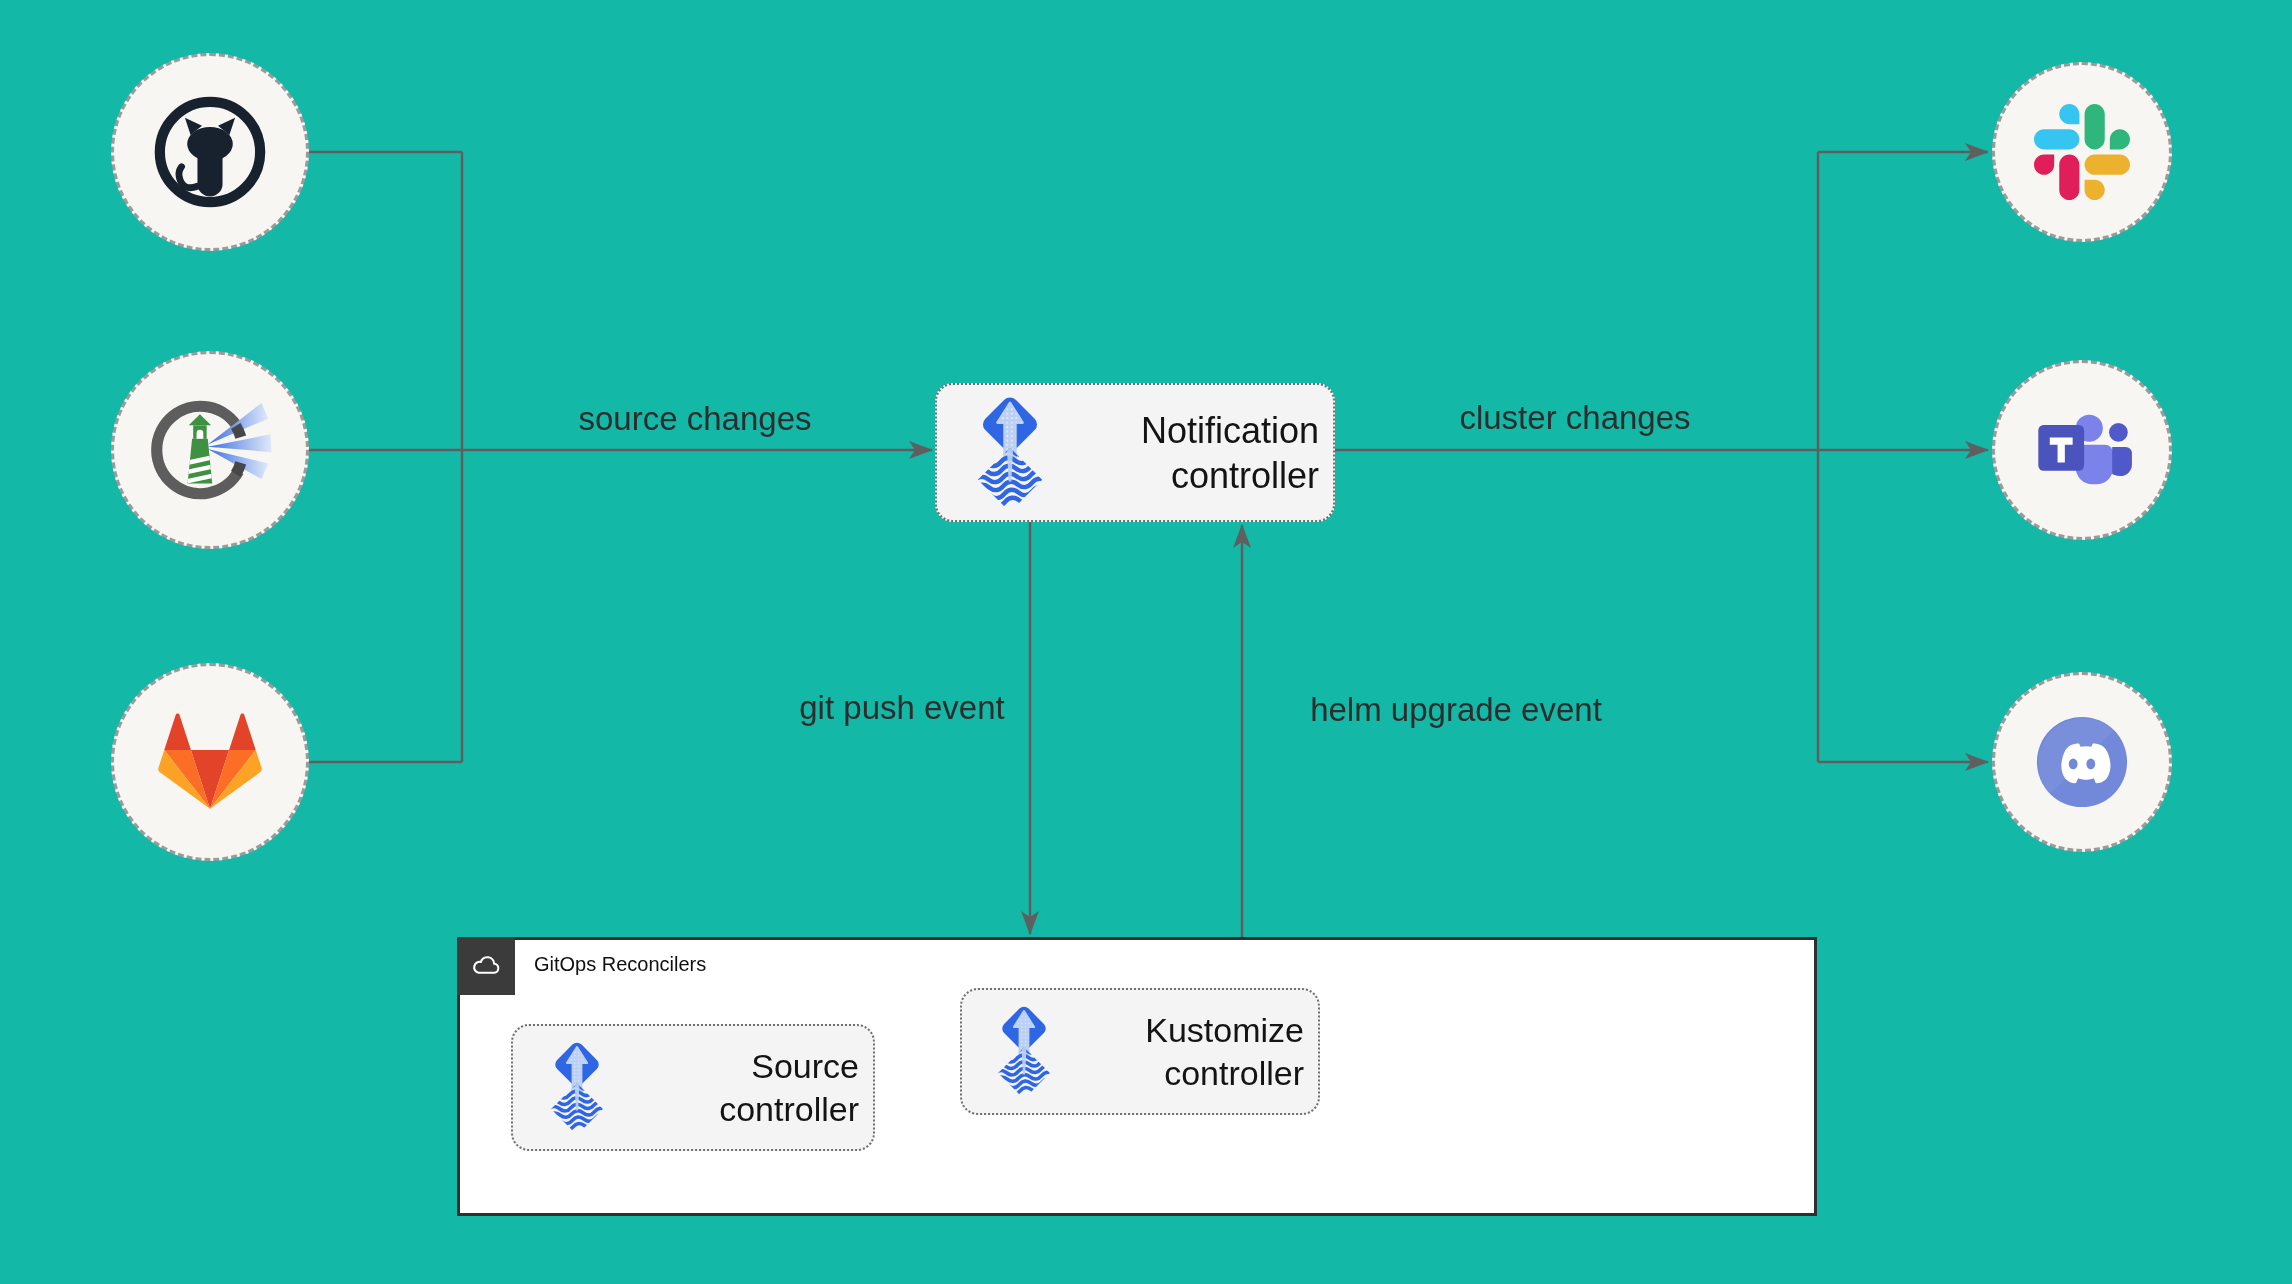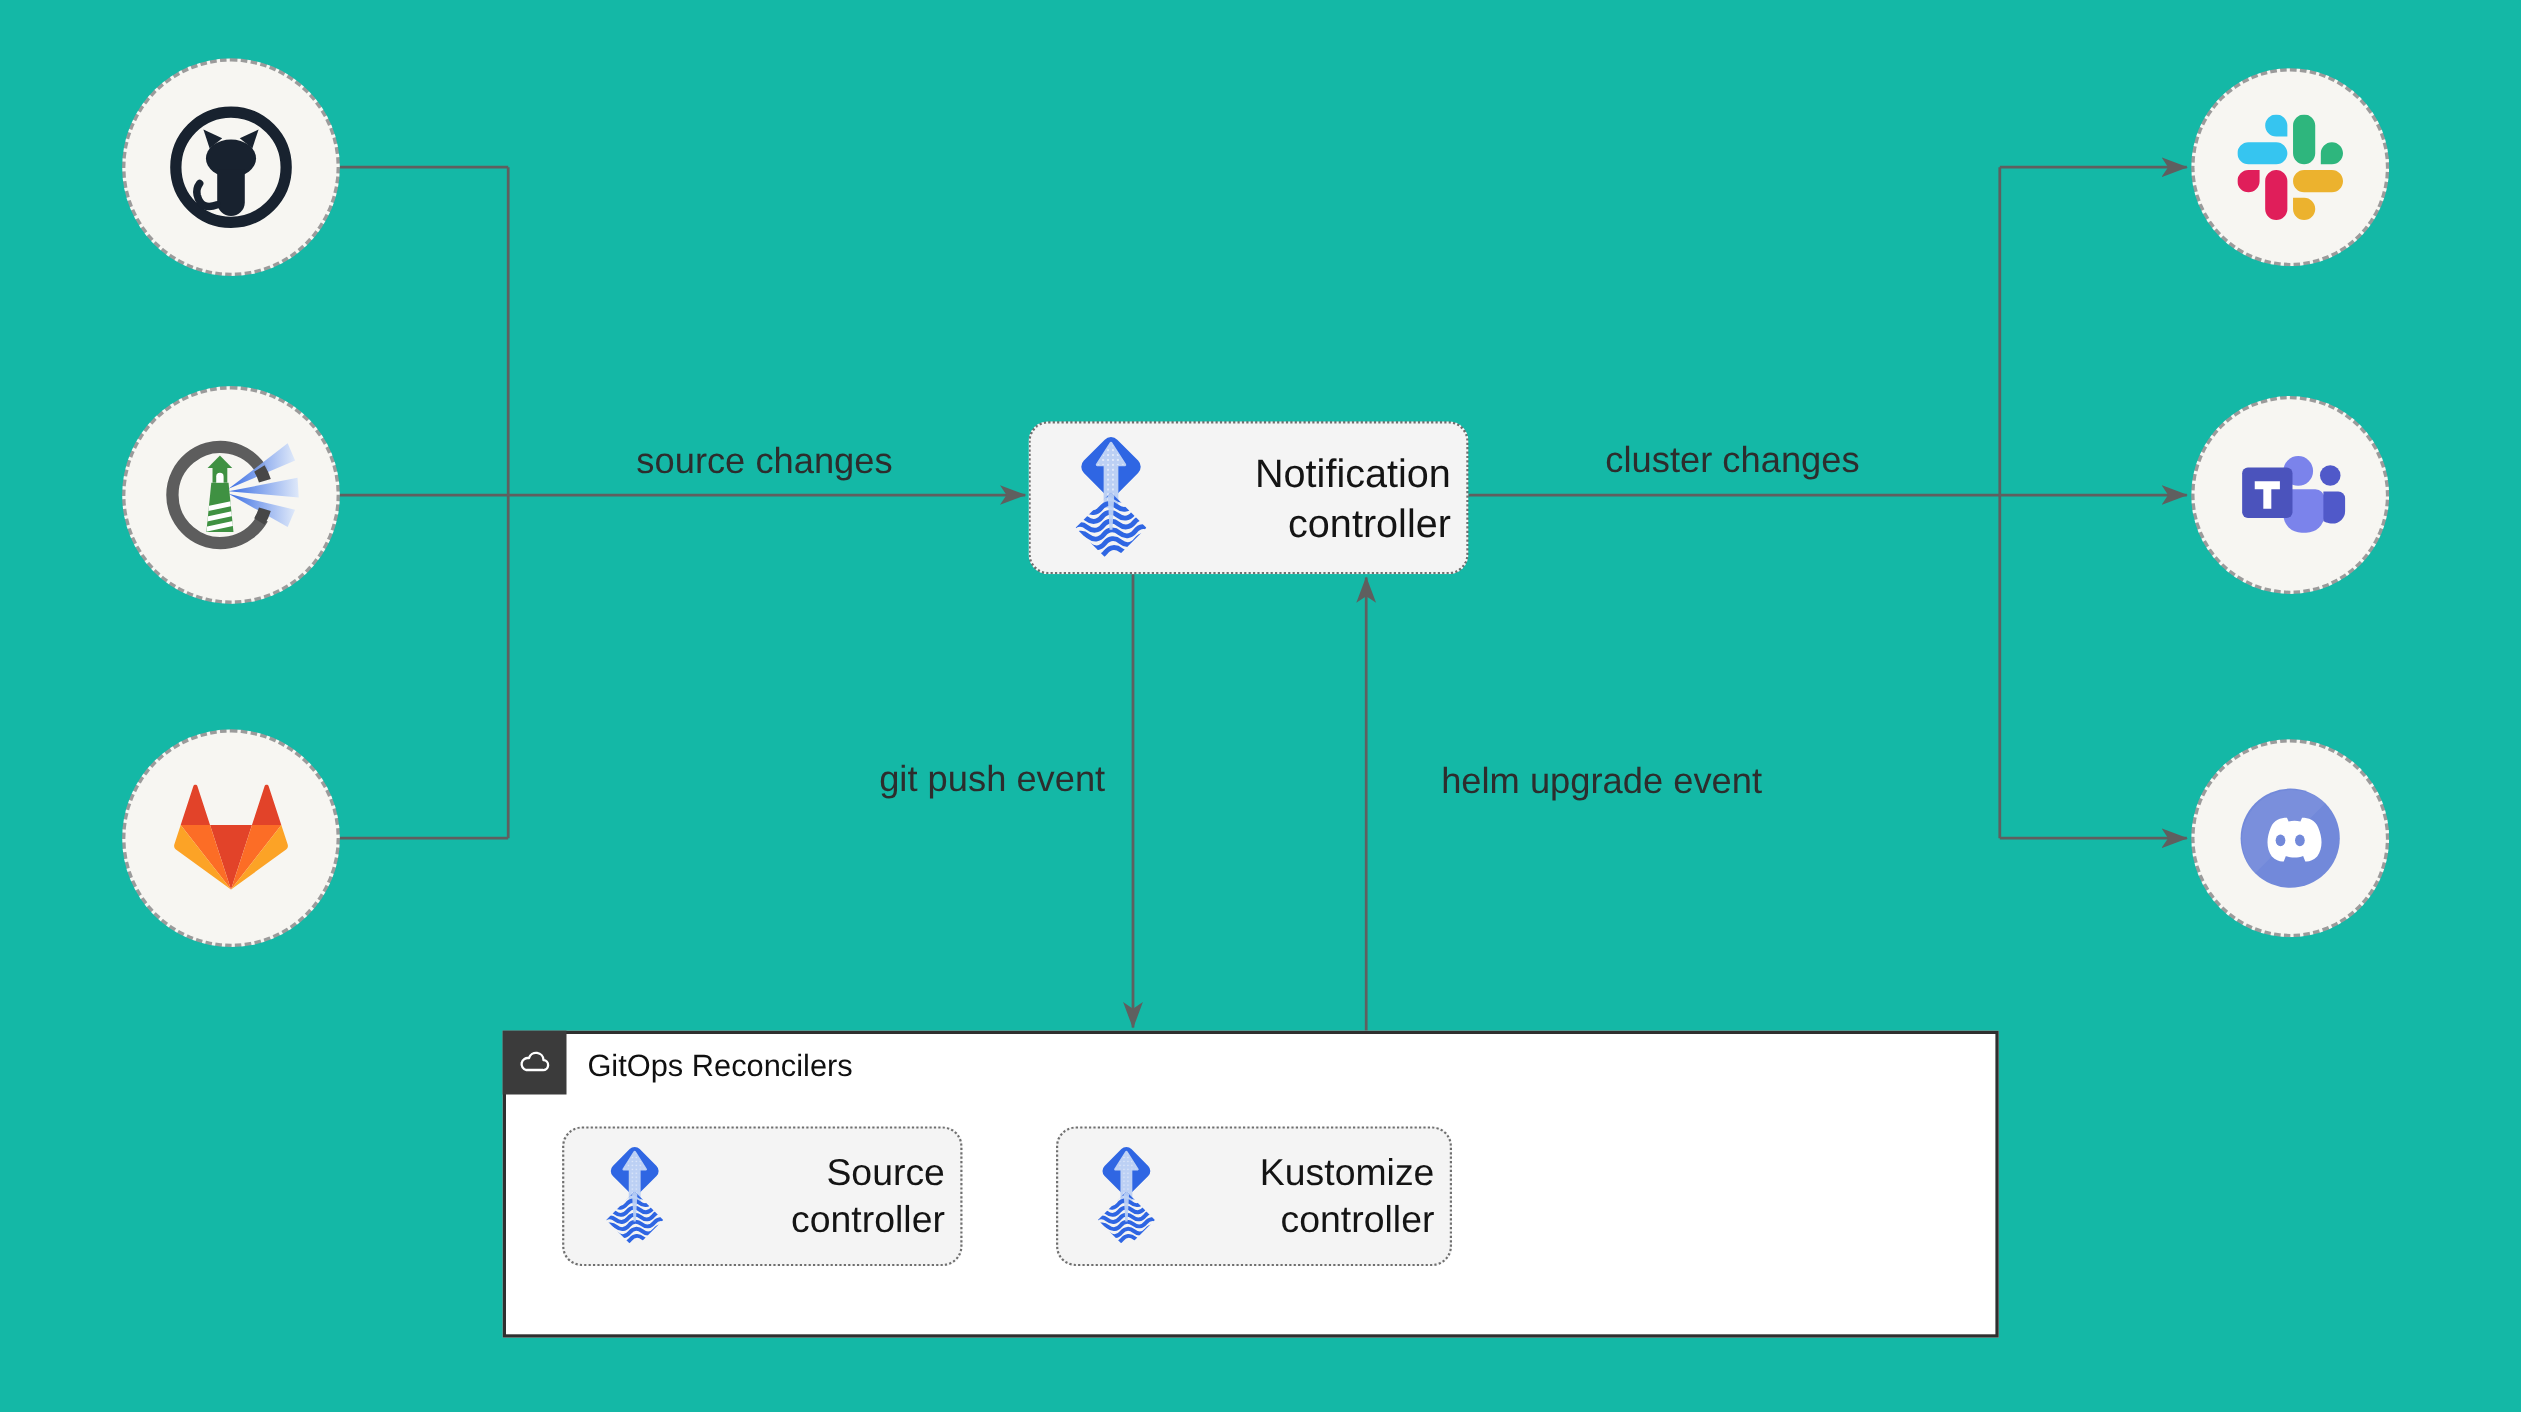--- a/index.html
+++ b/index.html
@@ -34,21 +34,21 @@
   
   .gitops {
     position:absolute; left:457px; top:937px; width:1360px; height:279px;
     box-sizing:border-box; border:3px solid #2f2f2f; background:#ffffff;
   }
   .gitops-badge {
     position:absolute; left:-3px; top:-3px; width:58px; height:58px;
     background:#3b3b3b; display:flex; align-items:center; justify-content:center;
   }
   .gitops-label {
-    position:absolute; left:74px; top:13px; font-size:28px; color:#101010;
+    position:absolute; left:74px; top:13px; font-size:20px; color:#101010;
   }
 
   .edge-label {
     position:absolute; transform:translate(-50%,-50%); white-space:nowrap;
     font-size:33px; color:#2d2d2d;
   }
 </style>
 </head>
 <body>
 
@@ -219,21 +219,21 @@
 
   <div class="box-node box-small" style="left:511px; top:1024px; width:364px; height:127px;">
     <span class="node-icon" style="margin-left:28px;">
       <svg width="72" height="95" viewBox="0 0 100 132">
           <use href="#fluxIcon"></use>
         </svg>
     </span>
     <span class="node-label">Source controller</span>
   </div>
 
-  <div class="box-node box-small" style="left:960px; top:1024px; width:360px; height:127px;">
+  <div class="box-node box-small" style="left:960px; top:988px; width:360px; height:127px;">
     <span class="node-icon" style="margin-left:26px;">
       <svg width="72" height="95" viewBox="0 0 100 132">
           <use href="#fluxIcon"></use>
         </svg>
     </span>
     <span class="node-label">Kustomize controller</span>
   </div>
 
 
 </div>

